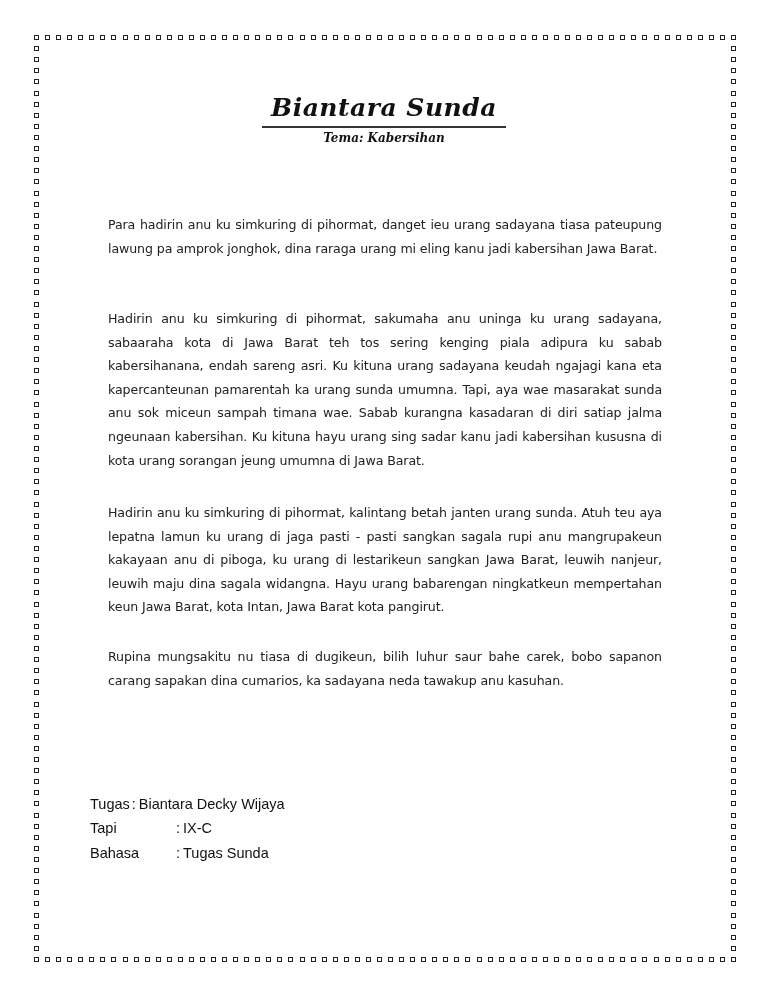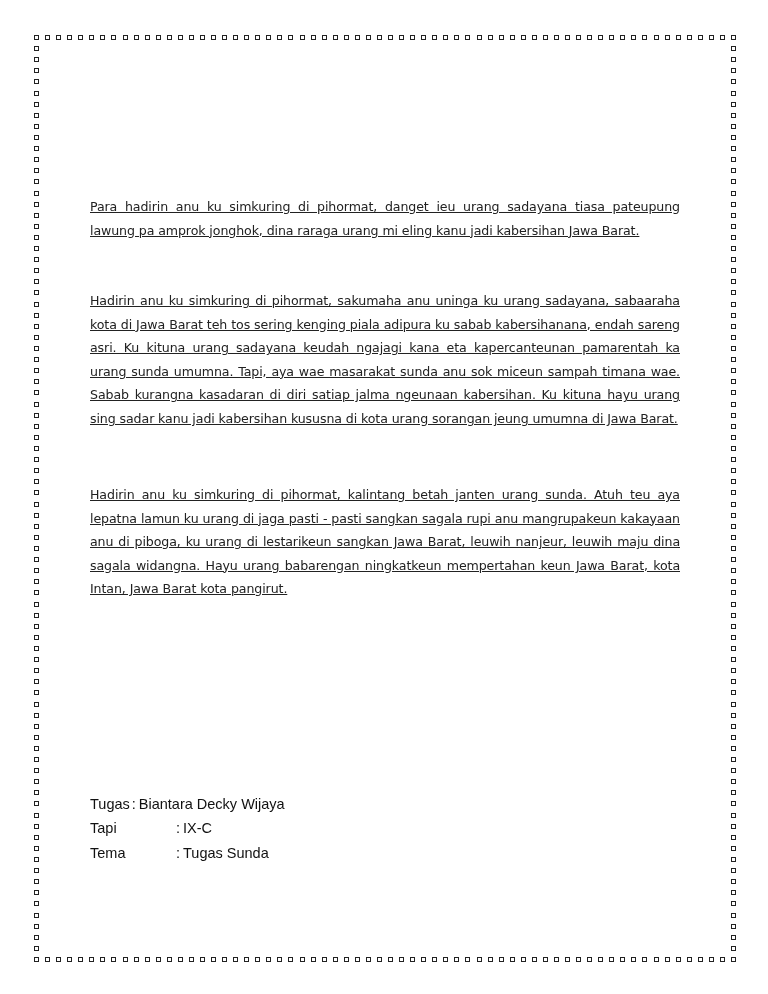--- a/index.html
+++ b/index.html
@@ -19,21 +19,21 @@
   .title-rule { width: 244px; height: 1.5px; background: #333; margin: 2px auto 2px auto; }
   .subtitle {
     font-family: "DejaVu Serif", serif; font-style: italic; font-weight: bold;
     font-size: 12px; line-height: 16px; color: #111;
   }
   .body-text {
     position: absolute; left: 90px; width: 590px;
     font-family: "DejaVu Sans", sans-serif; font-size: 12.6px; line-height: 23.6px;
     text-align: justify; color: #222; letter-spacing: -0.1px;
   }
-  .body-text p { margin: 0; text-decoration: underline; }
+  .body-text p { margin: 18px; }
   .p1 { top: 195px; }
   .p2 { top: 289px; }
   .p3 { top: 483px; }
   .p4 { top: 627px; }
   .signature {
     position: absolute; left: 90px; top: 792px; font-family: "Liberation Sans", sans-serif;
     font-size: 14.5px; line-height: 24.3px; color: #111;
   }
   .sig-row { display: flex; }
   .sig-label { display: inline-block; }
@@ -333,41 +333,49 @@
       <span class="sq" style="left: 34px; top: 912.566px; border-color: rgb(34, 34, 34);"></span>
       <span class="sq" style="left: 731px; top: 912.566px; border-color: rgb(34, 34, 34);"></span>
       <span class="sq" style="left: 34px; top: 923.675px; border-color: rgb(34, 34, 34);"></span>
       <span class="sq" style="left: 731px; top: 923.675px; border-color: rgb(34, 34, 34);"></span>
       <span class="sq" style="left: 34px; top: 934.783px; border-color: rgb(34, 34, 34);"></span>
       <span class="sq" style="left: 731px; top: 934.783px; border-color: rgb(34, 34, 34);"></span>
       <span class="sq" style="left: 34px; top: 945.892px; border-color: rgb(34, 34, 34);"></span>
       <span class="sq" style="left: 731px; top: 945.892px; border-color: rgb(34, 34, 34);"></span>
     </div>
 
+  <div class="title-block">
+    <div class="title">Biantara Sunda</div>
+    <div class="title-rule"></div>
+    <div class="subtitle">Tema: Kabersihan</div>
+  </div>
 
   <div class="body-text p1">
     <p>Para hadirin anu ku simkuring di pihormat, danget ieu urang sadayana tiasa pateupung lawung pa amprok jonghok, dina raraga urang mi eling kanu jadi kabersihan Jawa Barat.</p>
   </div>
   <div class="body-text p2">
     <p>Hadirin anu ku simkuring di pihormat, sakumaha anu uninga ku urang sadayana, sabaaraha kota di Jawa Barat teh tos sering kenging piala adipura ku sabab kabersihanana, endah sareng asri. Ku kituna urang sadayana keudah ngajagi kana eta kapercanteunan pamarentah ka urang sunda umumna. Tapi, aya wae masarakat sunda anu sok miceun sampah timana wae. Sabab kurangna kasadaran di diri satiap jalma ngeunaan kabersihan. Ku kituna hayu urang sing sadar kanu jadi kabersihan kususna di kota urang sorangan jeung umumna di Jawa Barat.</p>
   </div>
   <div class="body-text p3">
     <p>Hadirin anu ku simkuring di pihormat, kalintang betah janten urang sunda. Atuh teu aya lepatna lamun ku urang di jaga pasti - pasti sangkan sagala rupi anu mangrupakeun kakayaan anu di piboga, ku urang di lestarikeun sangkan Jawa Barat, leuwih nanjeur, leuwih maju dina sagala widangna. Hayu urang babarengan ningkatkeun mempertahan keun Jawa Barat, kota Intan, Jawa Barat kota pangirut.</p>
+  </div>
+  <div class="body-text p4">
+    <p>Rupina mungsakitu nu tiasa di dugikeun, bilih luhur saur bahe carek, bobo sapanon carang sapakan dina cumarios, ka sadayana neda tawakup anu kasuhan.</p>
   </div>
 
   <div class="signature">
     <div class="sig-row">
       <span class="sig-label">Tugas</span>
       <span class="sig-sep" style="margin-left:2px;">:</span>
       <span>Biantara Decky Wijaya</span>
     </div>
     <div class="sig-row">
       <span class="sig-label fixed">Tapi</span>
       <span class="sig-sep">:</span>
       <span>IX-C</span>
     </div>
     <div class="sig-row">
-      <span class="sig-label fixed">Tema</span>
+      <span class="sig-label fixed">Bahasa</span>
       <span class="sig-sep">:</span>
       <span>Tugas Sunda</span>
     </div>
   </div>
 </div>
 
 </body></html>

